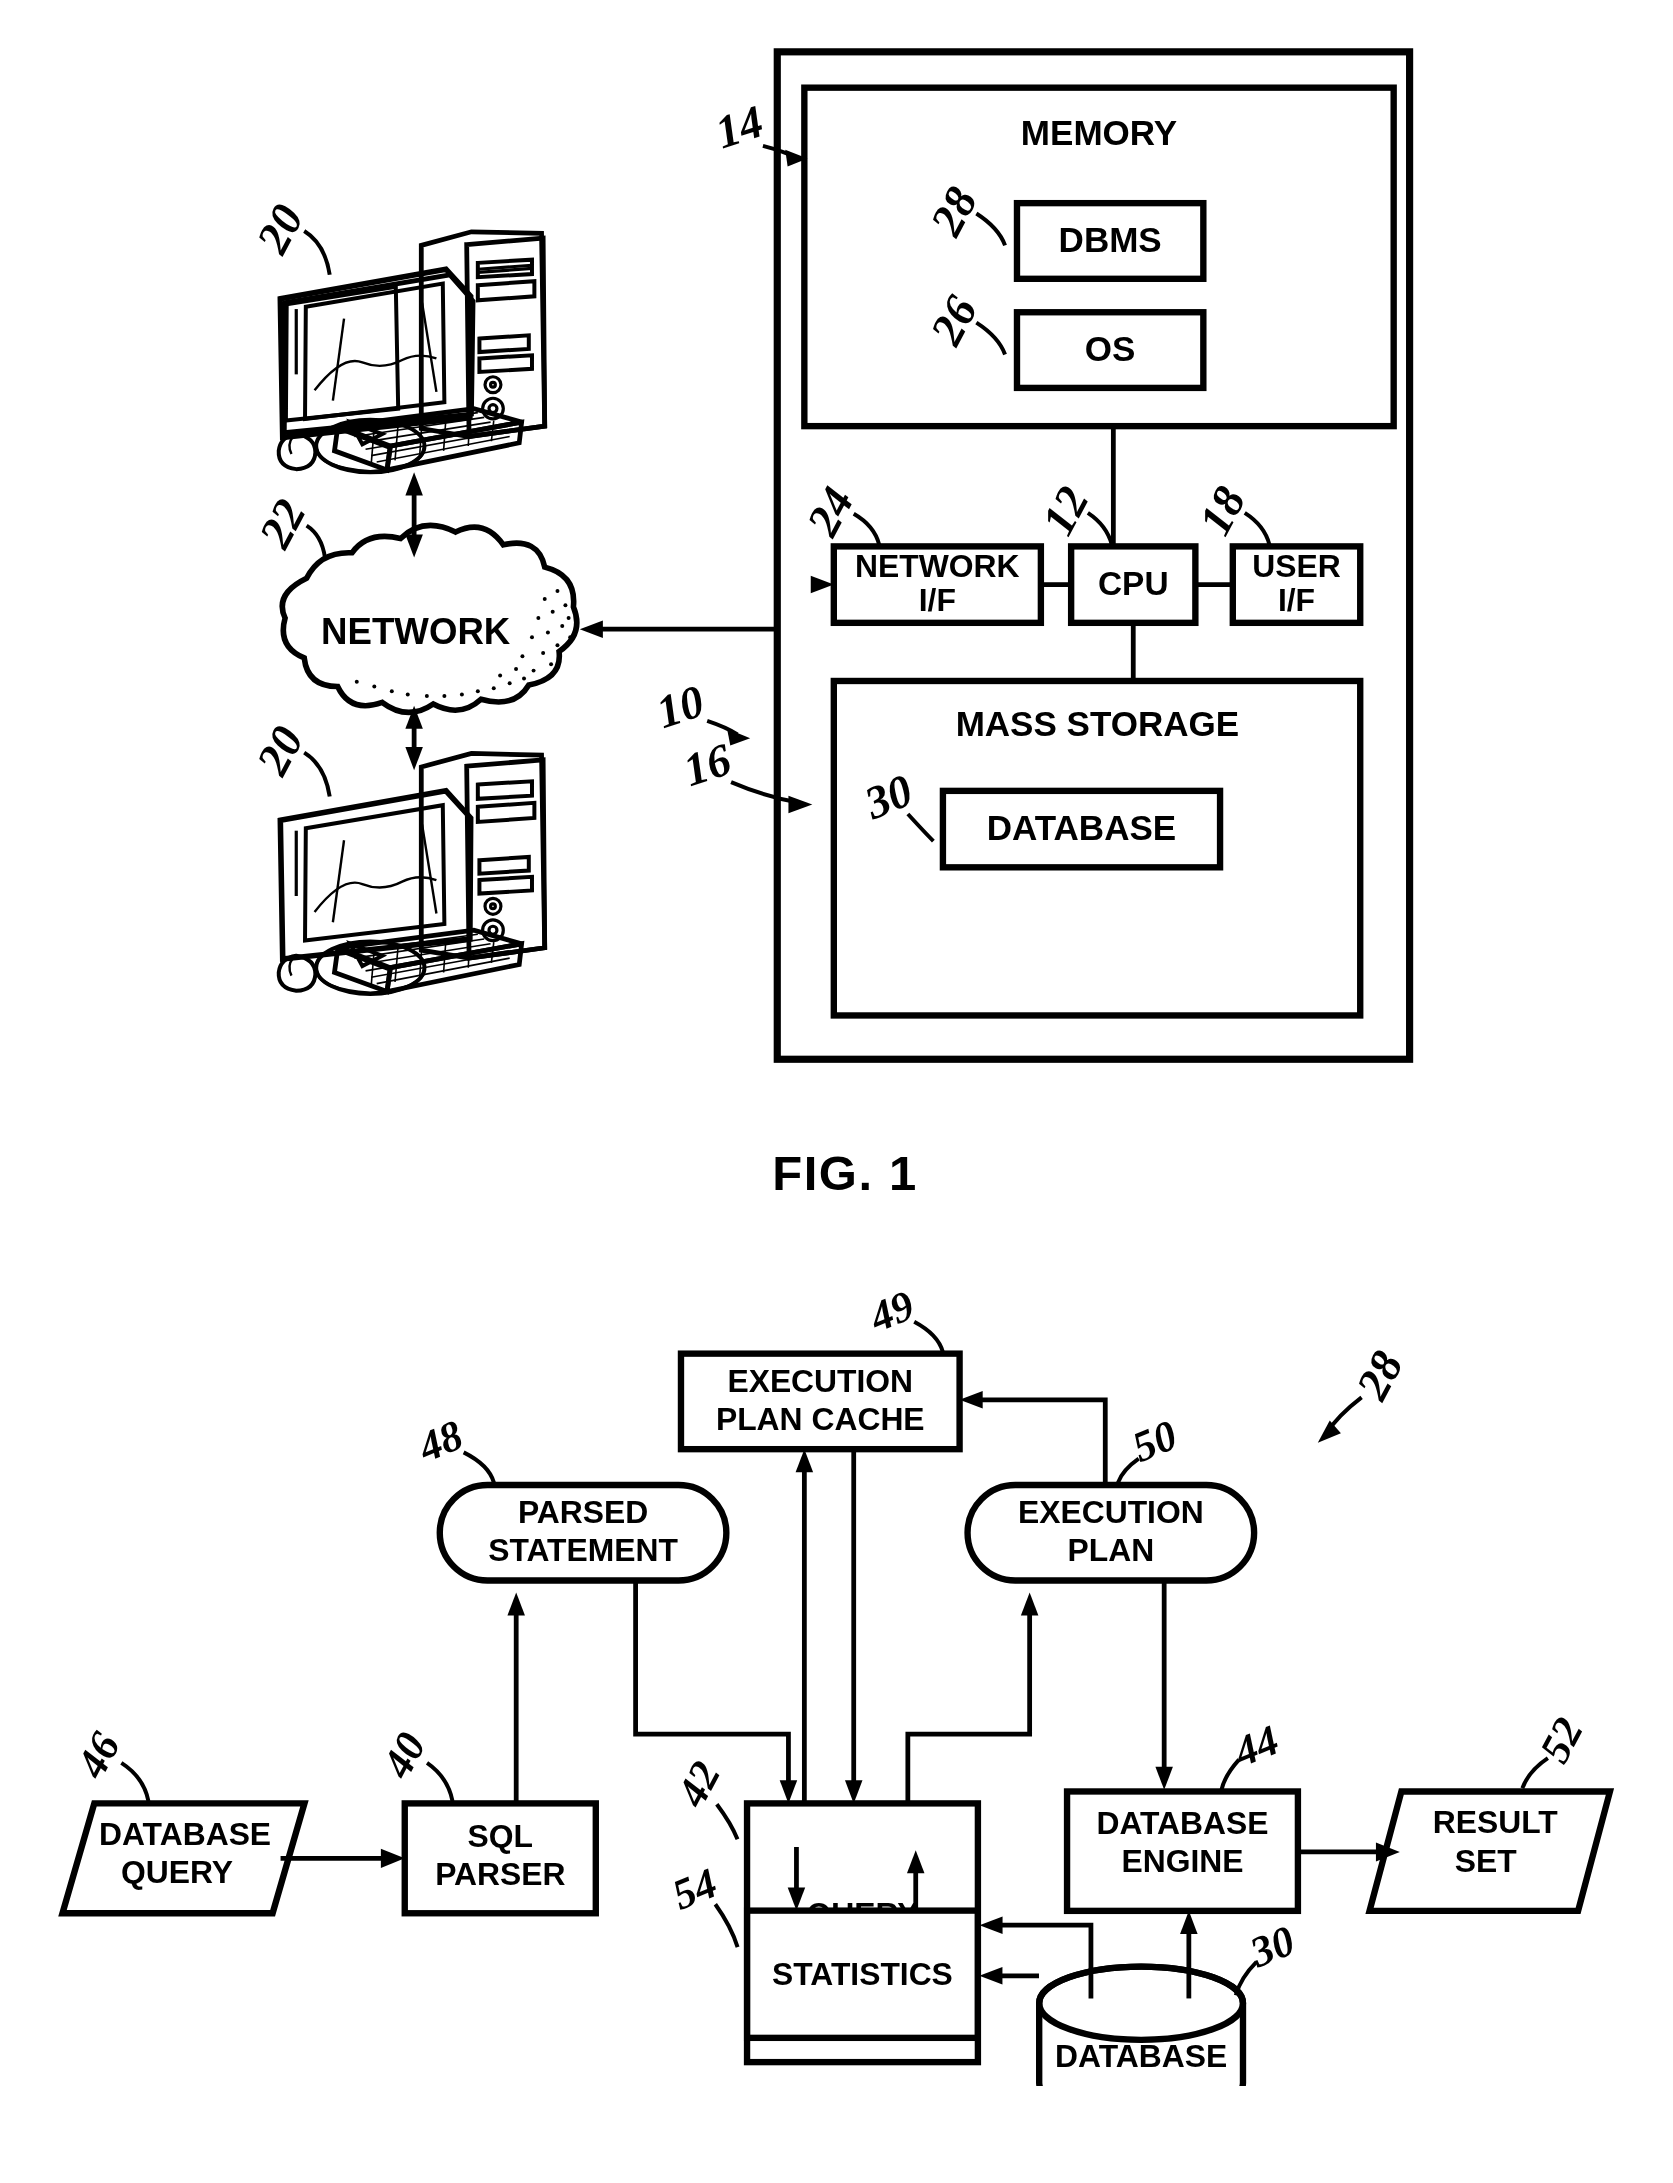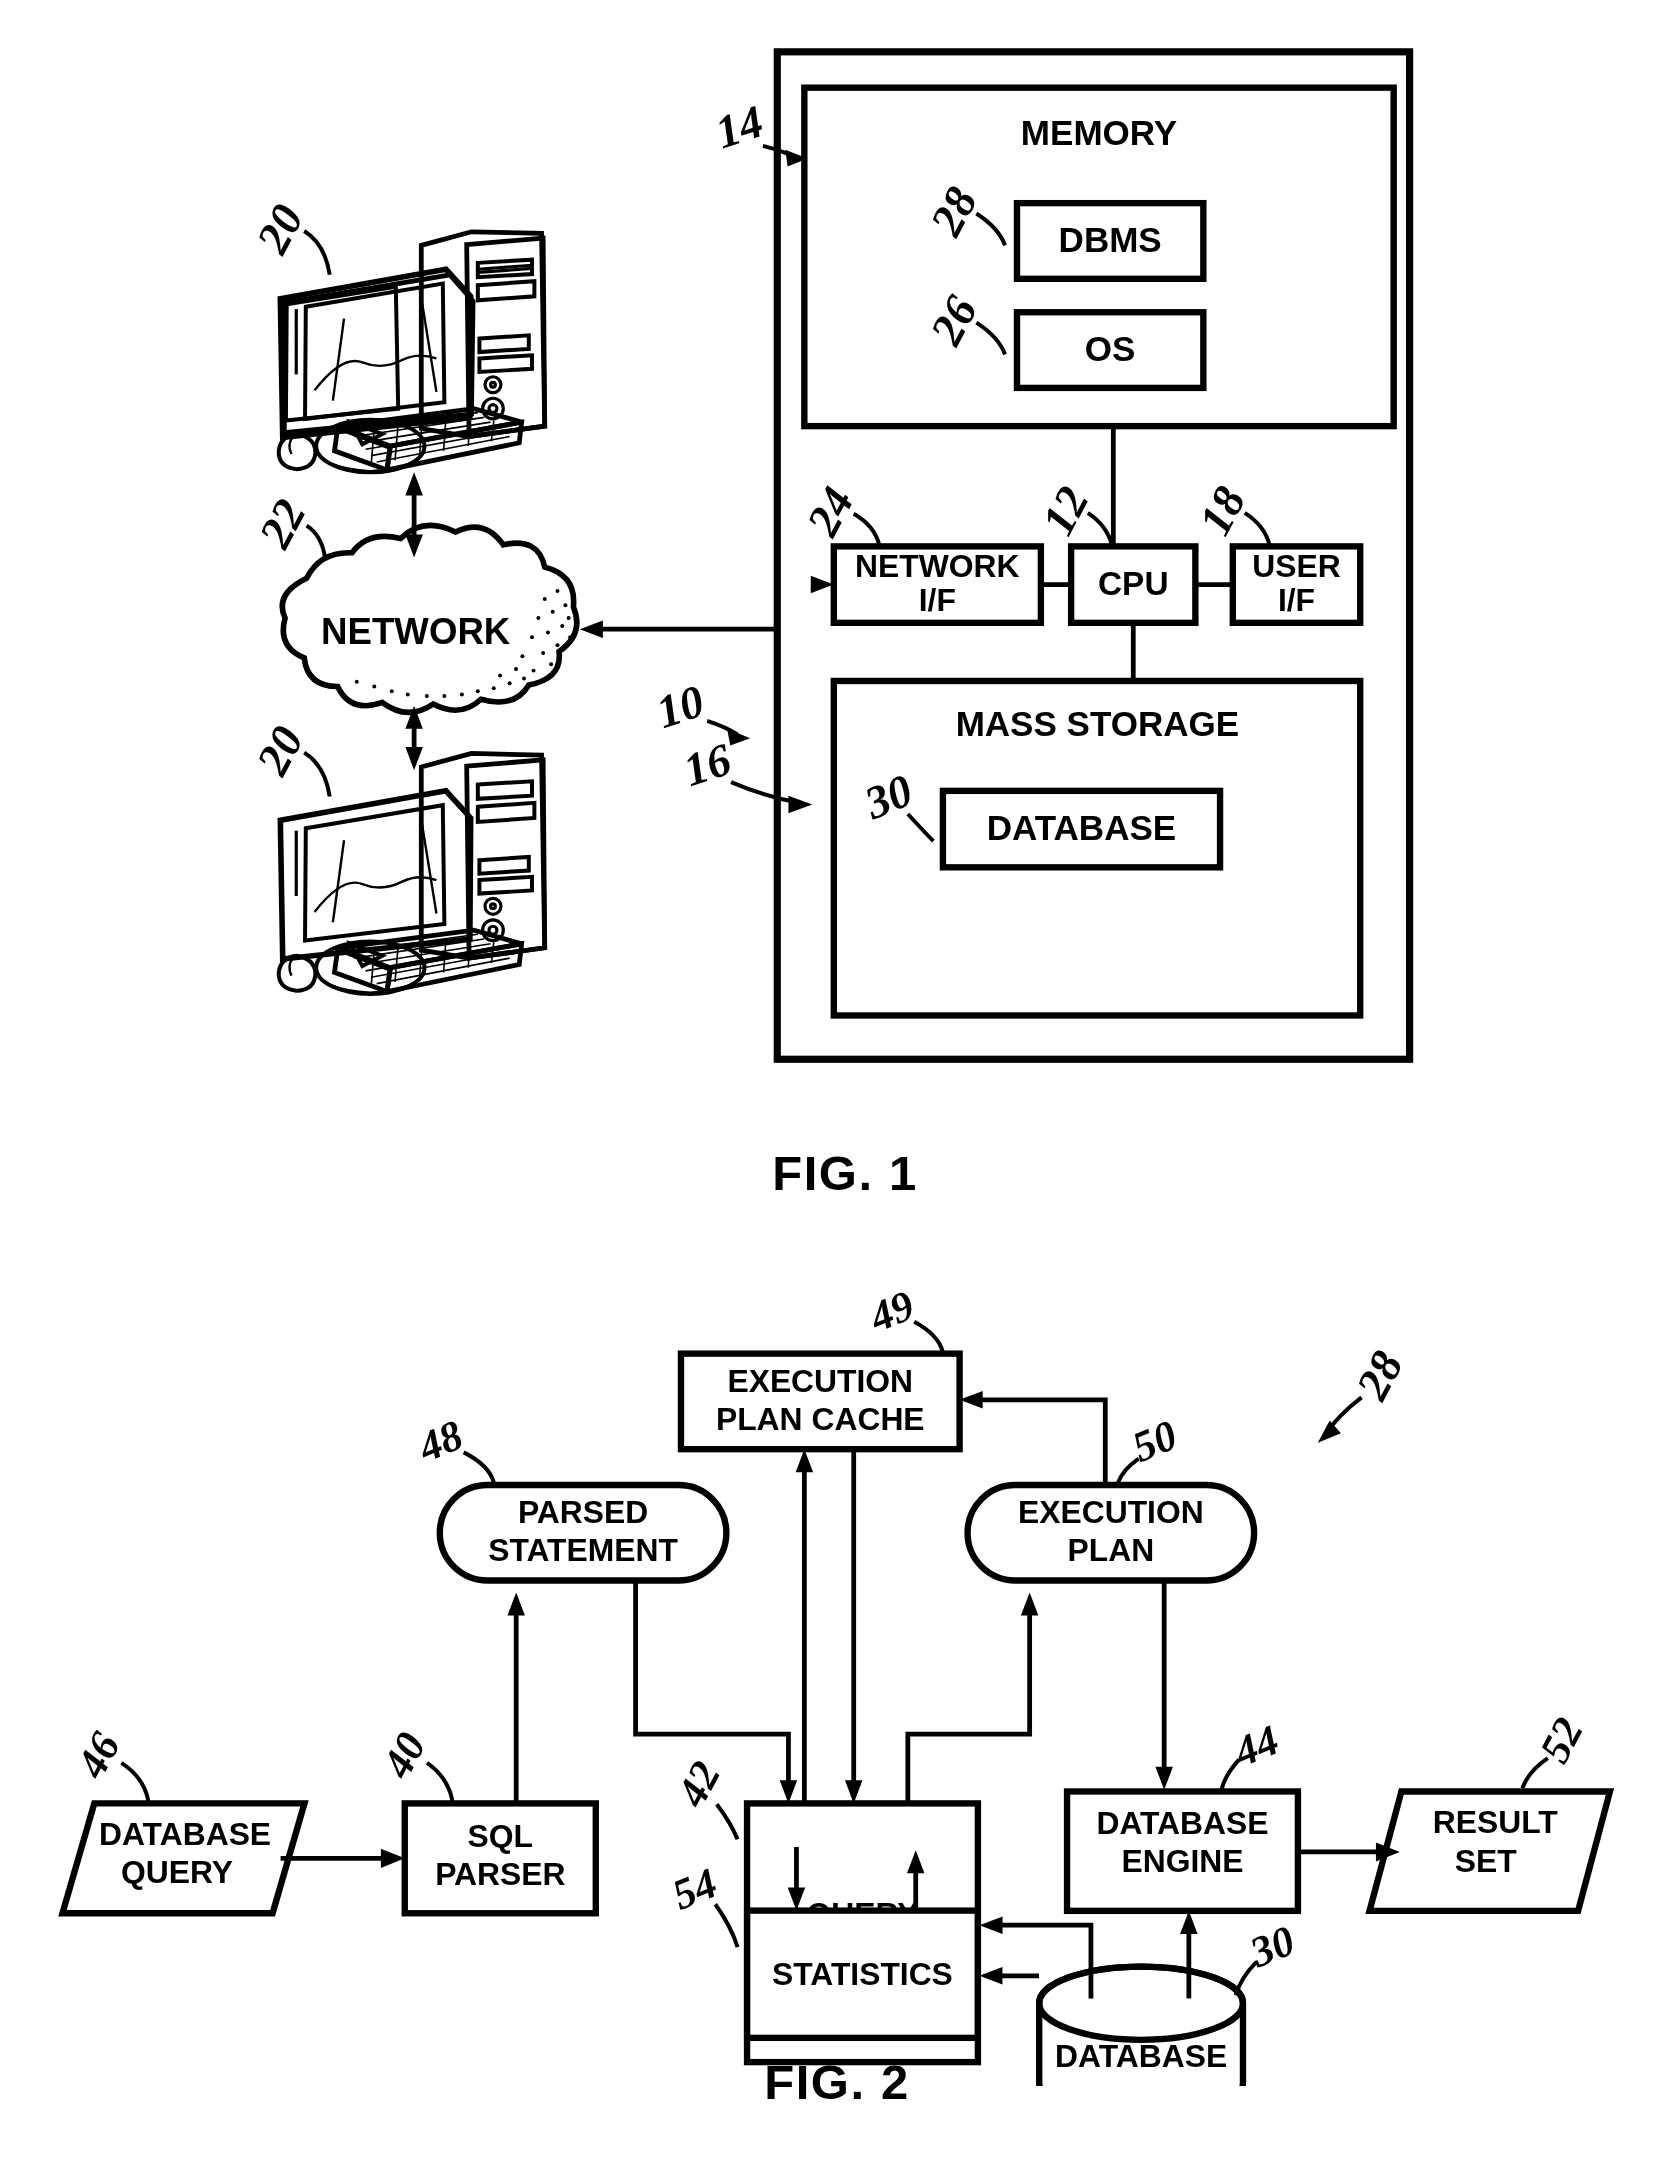--- a/index.html
+++ b/index.html
@@ -439,16 +439,15 @@
     <path class="ln" stroke-width="6" d="M1150 80 L1150 22"></path>
     <path fill="#000" d="M1150 4 L1139 33 L1161 33 Z"></path>
   </g>
 
   <g>
     <path class="ln" stroke-width="6" d="M1305 162 L1248 162"></path>
     <path fill="#000" d="M1230 162 L1259 151 L1259 173 Z"></path>
   </g>
 </svg>
 
-<div class="fig-caption" style="left:0;top:2054px;width:1674px;text-align:center;">FIG. 2</div>
 
 </div>
 
 
 </body></html>

